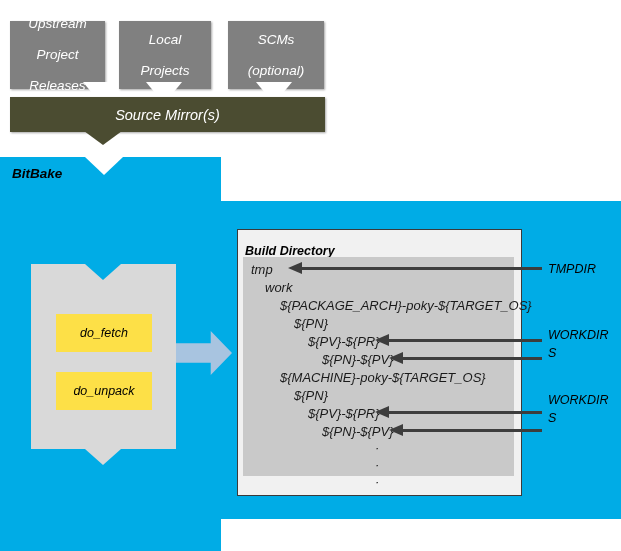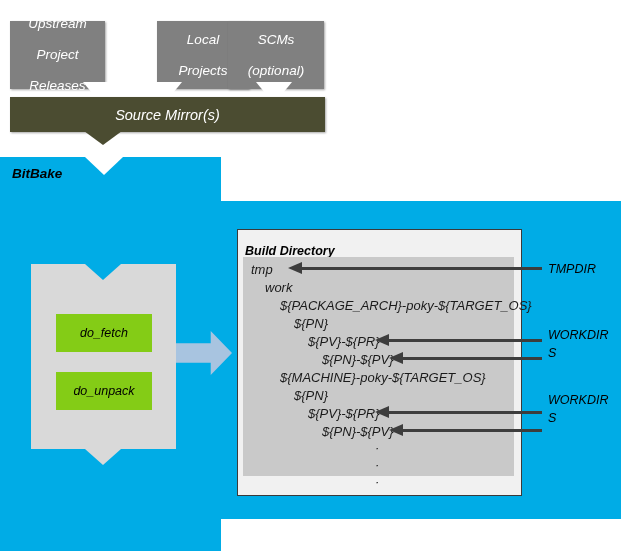--- a/index.html
+++ b/index.html
@@ -75,21 +75,21 @@
     background:#d9d9d9;
   }
   #fetch-title{
     position:absolute;
     font-size:12.5px;
     font-weight:bold;
     color:#000000;
   }
   .task{
     position:absolute;
-    background:#84cc16;
+    background:#fde047;
     color:#000000;
     font-size:12.5px;
     display:flex;align-items:center;justify-content:center;
   }
   
   .notch-blue{
     position:absolute;
     width:36px;height:16px;
     background:#00ace6;
     clip-path:polygon(0 0,100% 0,50% 100%);
@@ -164,21 +164,21 @@
 
   <div class="srcbox" style="left:10px;top:5px;width:95px;height:68px;">
     <span>
       <span>Upstream</span><br>
       <span>Project</span><br>
       <span>Releases</span>
     </span>
   </div>
   <div class="notch-white" style="left:83px;top:66px;"></div>
 
-  <div class="srcbox" style="left:119px;top:5px;width:92px;height:68px;margin-left:38px;">
+  <div class="srcbox" style="left:119px;top:5px;width:92px;height:68px;">
     <span>
       <span>Local</span><br>
       <span>Projects</span>
     </span>
   </div>
   <div class="notch-white" style="left:146px;top:66px;"></div>
 
   <div class="srcbox" style="left:228px;top:5px;width:96px;height:68px;">
     <span>
       <span>SCMs</span><br>

